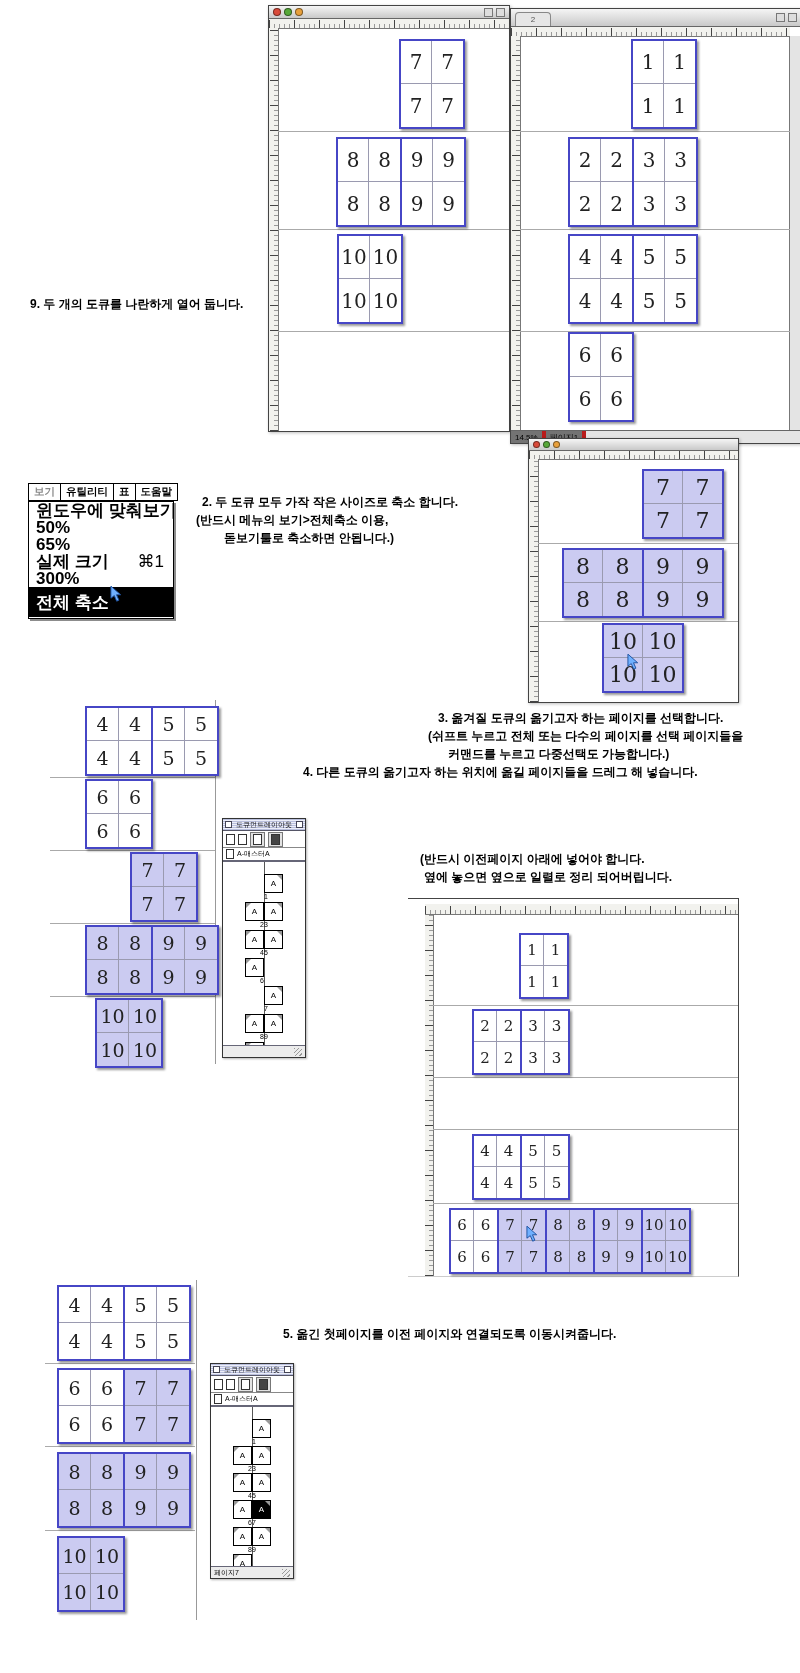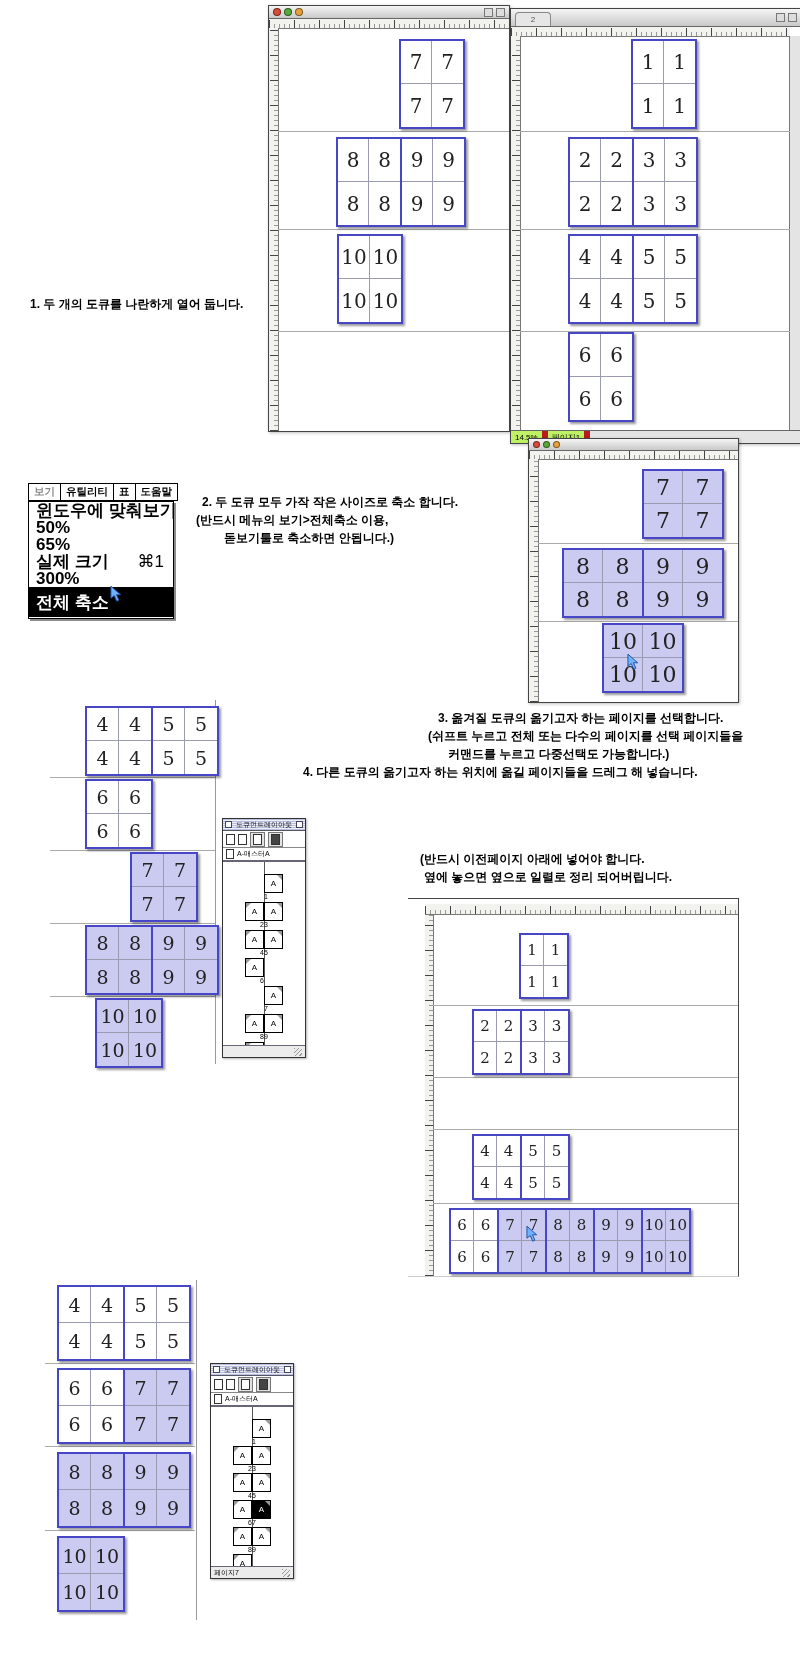--- a/index.html
+++ b/index.html
@@ -21,21 +21,21 @@
     background-image:repeating-linear-gradient(90deg,#444 0,#444 1px,transparent 1px,transparent 25px),
                      repeating-linear-gradient(90deg,#999 0,#999 1px,transparent 1px,transparent 5px);
     background-size:100% 8px,100% 4px;background-position:left bottom,left bottom;background-repeat:repeat-x;}
   .vruler{position:absolute;width:9px;background-color:#f2f2ee;border-right:1px solid #777;
     background-image:repeating-linear-gradient(0deg,#444 0,#444 1px,transparent 1px,transparent 25px),
                      repeating-linear-gradient(0deg,#999 0,#999 1px,transparent 1px,transparent 5px);
     background-size:8px 100%,4px 100%;background-position:right top,right top;background-repeat:repeat-y;}
   .vscroll{position:absolute;width:11px;border-left:1px solid #777;background:#e4e4e4;}
   .statusbar{position:absolute;left:0;right:0;bottom:0;height:12px;border-top:1px solid #666;background:#eee;
              display:flex;align-items:stretch;font-size:8px;}
-  .chip{padding:0 4px;border-right:6px solid #b91c1c;background:#bef264;display:flex;align-items:center;white-space:nowrap;}
+  .chip{padding:0 4px;border-right:4px solid #b91c1c;background:#737373;display:flex;align-items:center;white-space:nowrap;}
   .strack{flex:1;background:#e4e4e4;}
   .divline{position:absolute;height:1px;background:#aaa;}
   .vline{position:absolute;width:1px;background:#999;}
   
   .spread{position:absolute;display:flex;filter:drop-shadow(2px 2px 1px rgba(0,0,0,.40));}
   .pair{display:grid;grid-template-columns:var(--cw) var(--cw);grid-template-rows:var(--ch) var(--ch);
         border:2px solid #4646c6;background:#fff;}
   .pair + .pair{margin-left:-2px;}
   .cell{display:flex;align-items:center;justify-content:center;font-family:"DejaVu Serif",serif;color:#222;
         border-right:1px solid #9a9ab0;border-bottom:1px solid #9a9ab0;box-sizing:border-box;background:#fff;}
@@ -203,21 +203,21 @@
           <div class="cell">6</div>
         </div>
       </div>
     <div class="statusbar">
       <div class="chip">14.5%</div>
       <div class="chip">페이지1</div>
       <div class="strack"></div>
     </div>
   </div>
 
-  <div class="cap s12" style="left:30px;top:296px;">1. 두 개의 도큐를 나란하게 열어 둡니다.</div>
+  <div class="cap s12" style="left:30px;top:296px;">9. 두 개의 도큐를 나란하게 열어 둡니다.</div>
 
   <div class="menubar" style="left:28px;top:483px;">
       <div class="mb-item open">보기</div>
       <div class="mb-item">유틸리티</div>
       <div class="mb-item">표</div>
       <div class="mb-item">도움말</div>
     </div>
   <div class="menupanel" style="left:28px;top:501px;width:146px;height:118px;">
       <div class="menu-item">
         <span>윈도우에 맞춰보기</span>
@@ -661,14 +661,15 @@
           </div>
           <div class="pslot R"></div>
         </div>
       </div>
     <div class="pstatus">
       <span>페이지7</span>
       <span class="grip"></span>
     </div>
   </div>
 
+  <div class="cap s12" style="left:283px;top:1326px;">5. 옮긴 첫페이지를 이전 페이지와 연결되도록 이동시켜줍니다.</div>
 
 </div>
 
 </body></html>

